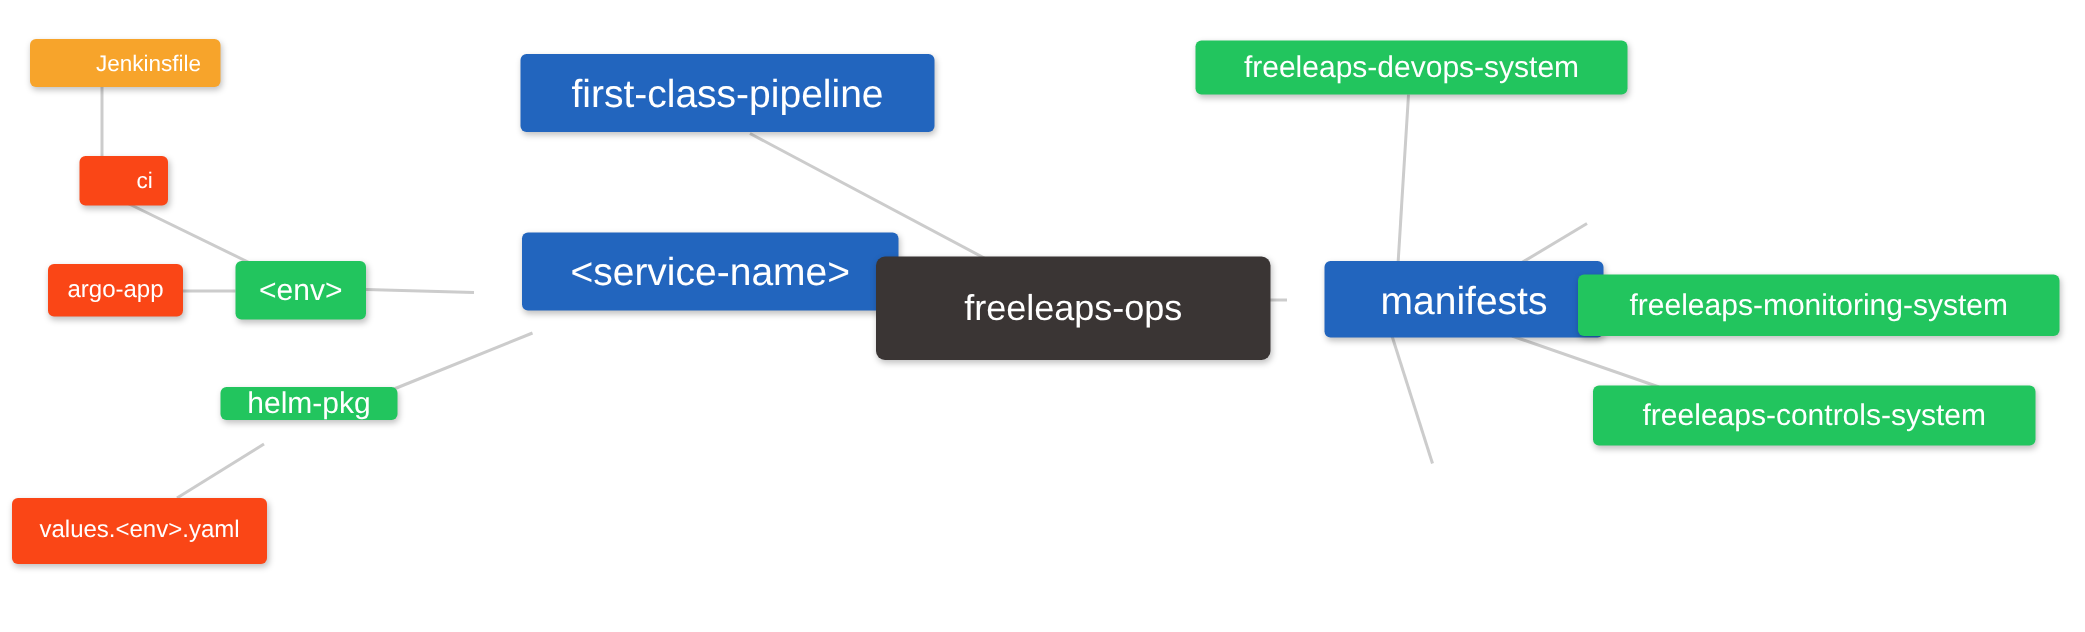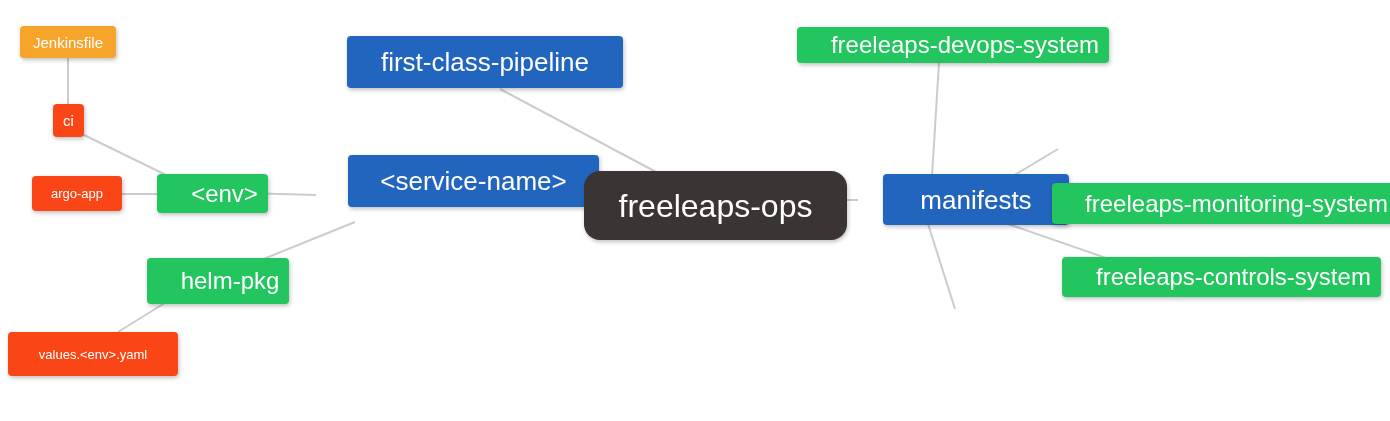--- a/index.html
+++ b/index.html
@@ -21,24 +21,24 @@
     white-space:nowrap;
     cursor:pointer;
     line-height:1;
   }
   .orange{background:#F7A42B;}
   .red{background:#FA4616;}
   .green{background:#22C55E;}
   .blue{background:#2265BE;margin-left:32px;}
   .dark{background:#3A3534;border-radius:6px;}
   .fs15{font-size:15px;}
-  .fs16{font-size:13px;}
-  .fs19{font-size:24px;padding-left:24px;}
+  .fs16{font-size:16px;}
+  .fs19{font-size:20px;}
   .fs26{font-size:26px;}
-  .fs32{font-size:32px;border-radius:16px;}
+  .fs32{font-size:24px;}
 </style>
 </head>
 <body>
 
 <div id="canvas">
 
   <svg id="edges" width="1390" height="421">
     <line x1="68" y1="58" x2="68" y2="104"></line>
     <line x1="82" y1="134" x2="166" y2="175"></line>
     <line x1="122" y1="194" x2="157" y2="194"></line>
@@ -48,37 +48,37 @@
     <line x1="560" y1="196" x2="590" y2="199"></line>
     <line x1="500" y1="89" x2="658" y2="173"></line>
     <line x1="840" y1="200" x2="858" y2="200"></line>
     <line x1="939" y1="63" x2="932" y2="176"></line>
     <line x1="1008" y1="179" x2="1058" y2="149"></line>
     <line x1="1008" y1="202" x2="1054" y2="203"></line>
     <line x1="1008" y1="224" x2="1106" y2="258"></line>
     <line x1="928" y1="224" x2="955" y2="309"></line>
   </svg>
 
-  <div class="node orange fs15" style="left:20px;top:26px;width:96px;height:32px;">Jenkinsfile</div>
+  <div class="node orange fs15" style="left:20px;top:26px;width:96px;height:32px;padding-left:31px;">Jenkinsfile</div>
 
-  <div class="node red fs15" style="left:53px;top:104px;width:31px;height:33px;">ci</div>
+  <div class="node red fs15" style="left:53px;top:104px;width:31px;height:33px;padding-left:28px;">ci</div>
 
   <div class="node red fs16" style="left:32px;top:176px;width:90px;height:35px;">argo-app</div>
 
   <div class="node green fs19" style="left:157px;top:174px;width:87px;height:39px;">&lt;env&gt;</div>
 
   <div class="node blue fs26" style="left:315px;top:36px;width:276px;height:52px;">first-class-pipeline</div>
 
   <div class="node blue fs26" style="left:316px;top:155px;width:251px;height:52px;">&lt;service-name&gt;</div>
 
   <div class="node dark fs32" style="left:584px;top:171px;width:263px;height:69px;">freeleaps-ops</div>
 
   <div class="node blue fs26" style="left:851px;top:174px;width:186px;height:51px;">manifests</div>
 
-  <div class="node green fs19" style="left:147px;top:258px;width:118px;height:46px;">helm-pkg</div>
+  <div class="node green fs19" style="left:147px;top:258px;width:118px;height:22px;">helm-pkg</div>
 
   <div class="node red fs16" style="left:8px;top:332px;width:170px;height:44px;">values.&lt;env&gt;.yaml</div>
 
   <div class="node green fs19" style="left:797px;top:27px;width:288px;height:36px;">freeleaps-devops-system</div>
 
 
   <div class="node green fs19" style="left:1052px;top:183px;width:321px;height:41px;">freeleaps-monitoring-system</div>
 
   <div class="node green fs19" style="left:1062px;top:257px;width:295px;height:40px;">freeleaps-controls-system</div>
 

